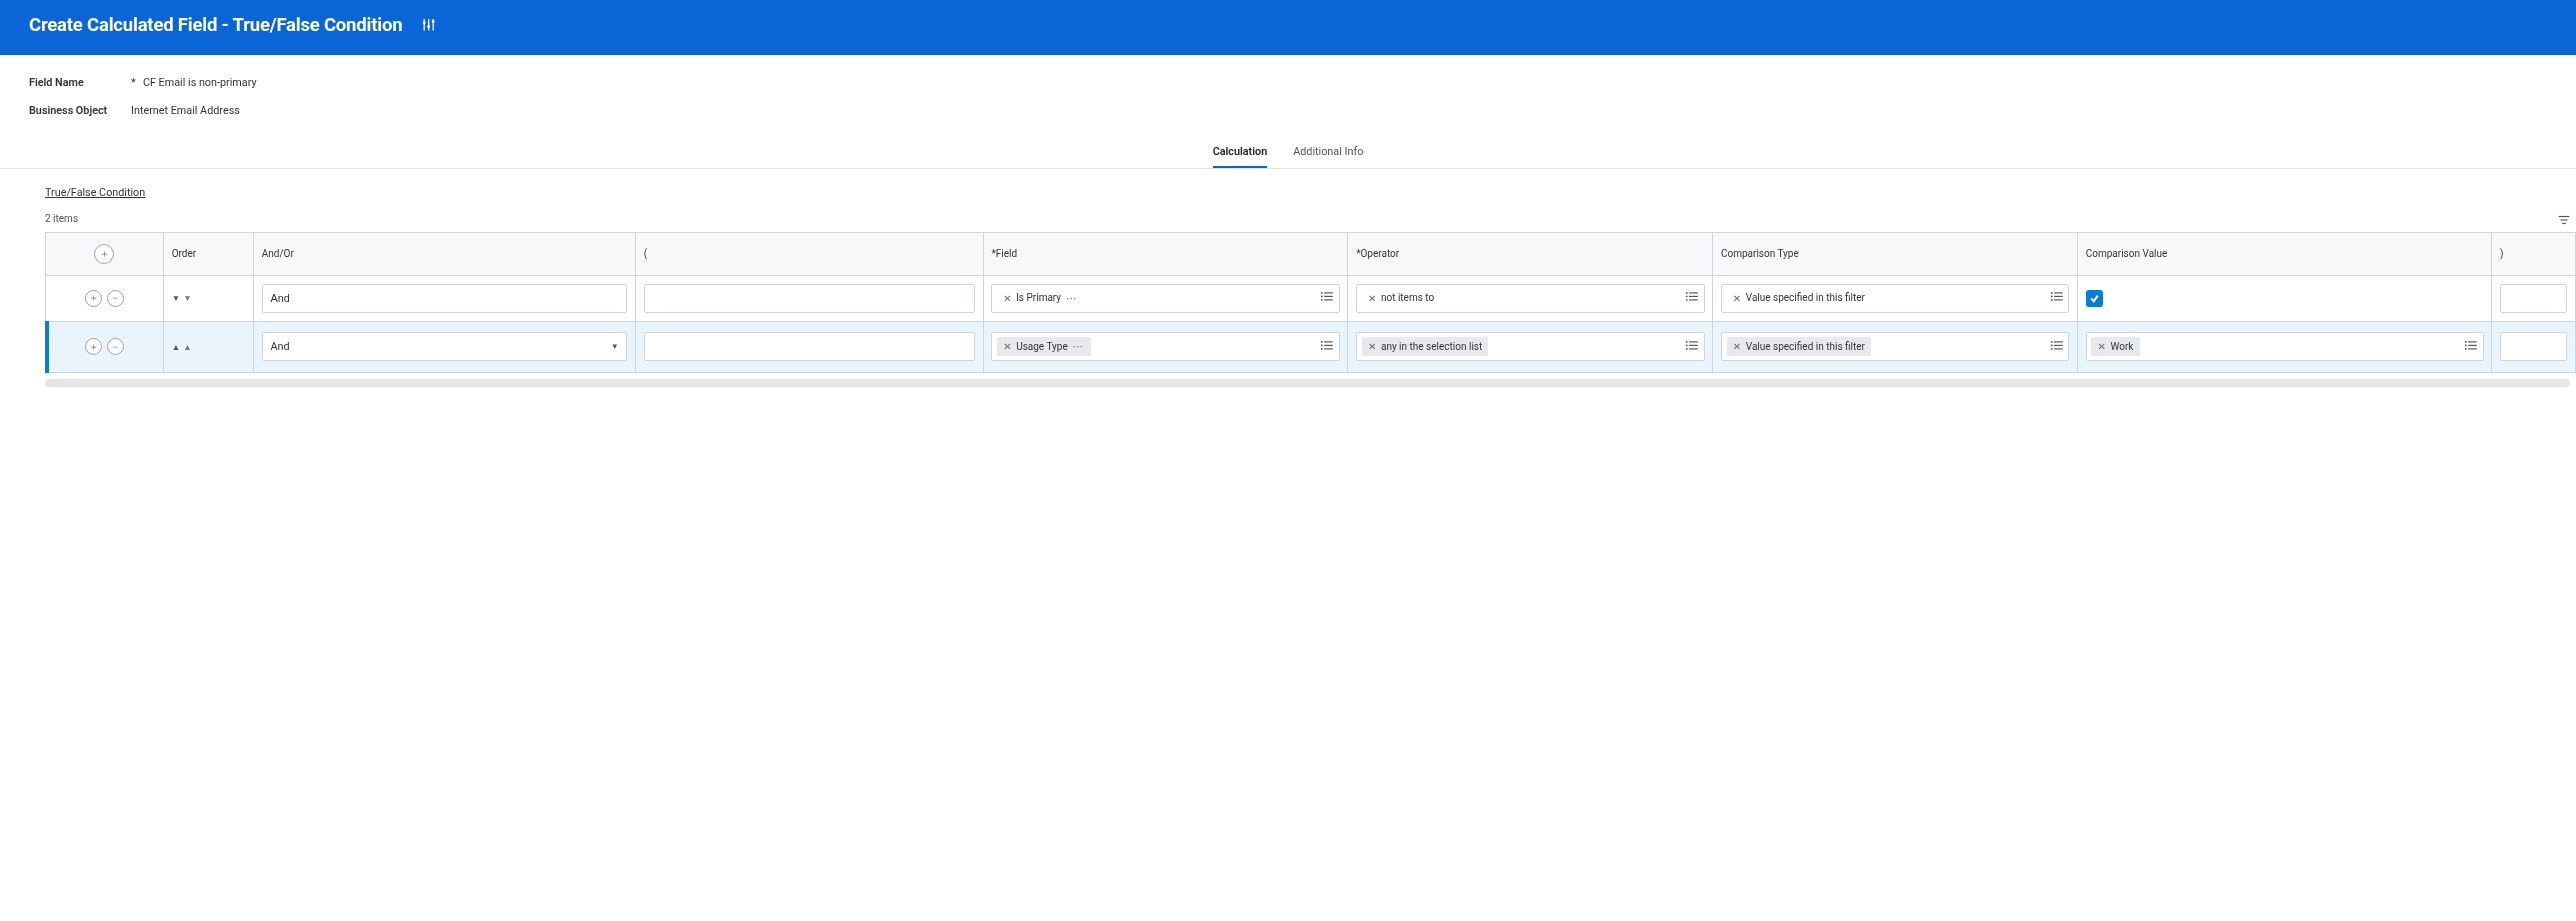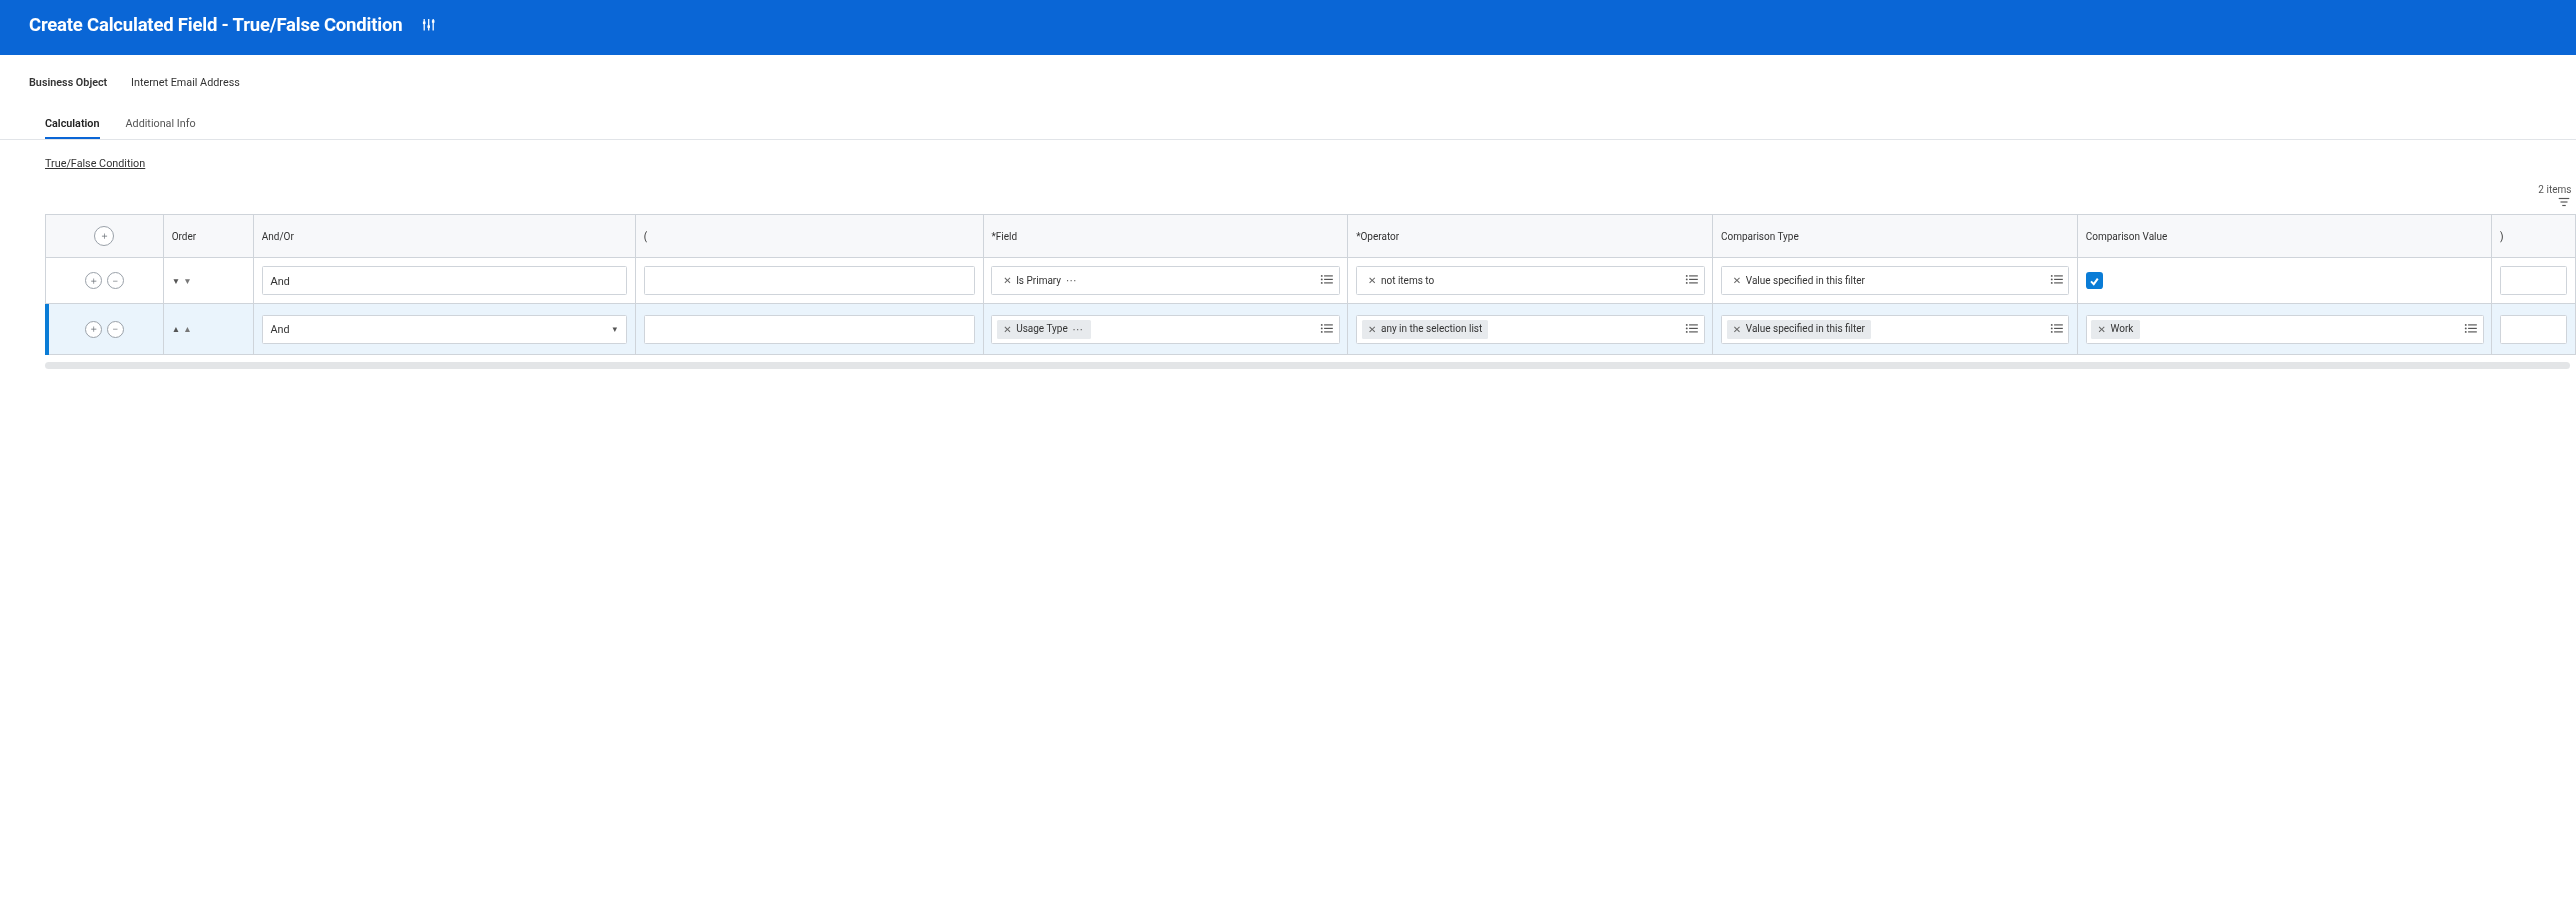--- a/index.html
+++ b/index.html
@@ -46,20 +46,21 @@
     color: #333;
   }
   .form-value { color: #333; }
   .req-star { color: #333; margin-right: 4.6px; }
 
   .tabs {
     display: flex;
     gap: 26px;
     padding: 4.6px 45px 0;
     border-bottom: 0.8px solid #e1e4e8;
+    justify-content: center;
   }
   .tab {
     padding: 7.7px 0;
     color: #555;
     font-size: 10.8px;
     cursor: pointer;
     border-bottom: 2.3px solid transparent;
   }
   .tab.active {
     color: #222;
@@ -70,25 +71,24 @@
   .section-title {
     padding: 17px 45px 10.8px;
     font-size: 10.8px;
     color: #333;
     text-decoration: underline;
   }
 
   .items-row {
     display: flex;
     justify-content: space-between;
-    align-items: flex-end;
+    align-items: flex-start;
     padding: 3.1px 4.6px 3.1px 45px;
     font-size: 10px;
     color: #555;
-    flex-direction: column;
   }
   .filter-icon { cursor: pointer; color: #555; }
   .filter-icon svg { width: 14px; height: 14px; }
 
   .grid-wrap {
     margin: 0 0 0 45px;
     overflow-x: auto;
   }
   table.grid {
     border-collapse: collapse;
@@ -245,20 +245,27 @@
       <line x1="19" y1="3" x2="19" y2="21"></line>
       <rect x="3" y="7" width="4" height="4" fill="#fff" stroke="none"></rect>
       <rect x="10" y="13" width="4" height="4" fill="#fff" stroke="none"></rect>
       <rect x="17" y="5" width="4" height="4" fill="#fff" stroke="none"></rect>
     </svg>
   </span>
 </div>
 
 <div class="form-area">
   <div class="form-row">
+    <span class="form-label">Field Name</span>
+    <span class="form-value">
+      <span class="req-star">*</span>
+      <span>CF Email is non-primary</span>
+    </span>
+  </div>
+  <div class="form-row">
     <span class="form-label">Business Object</span>
     <span class="form-value">Internet Email Address</span>
   </div>
 </div>
 
 <div class="tabs">
   <div class="tab active">Calculation</div>
   <div class="tab">Additional Info</div>
 </div>
 

